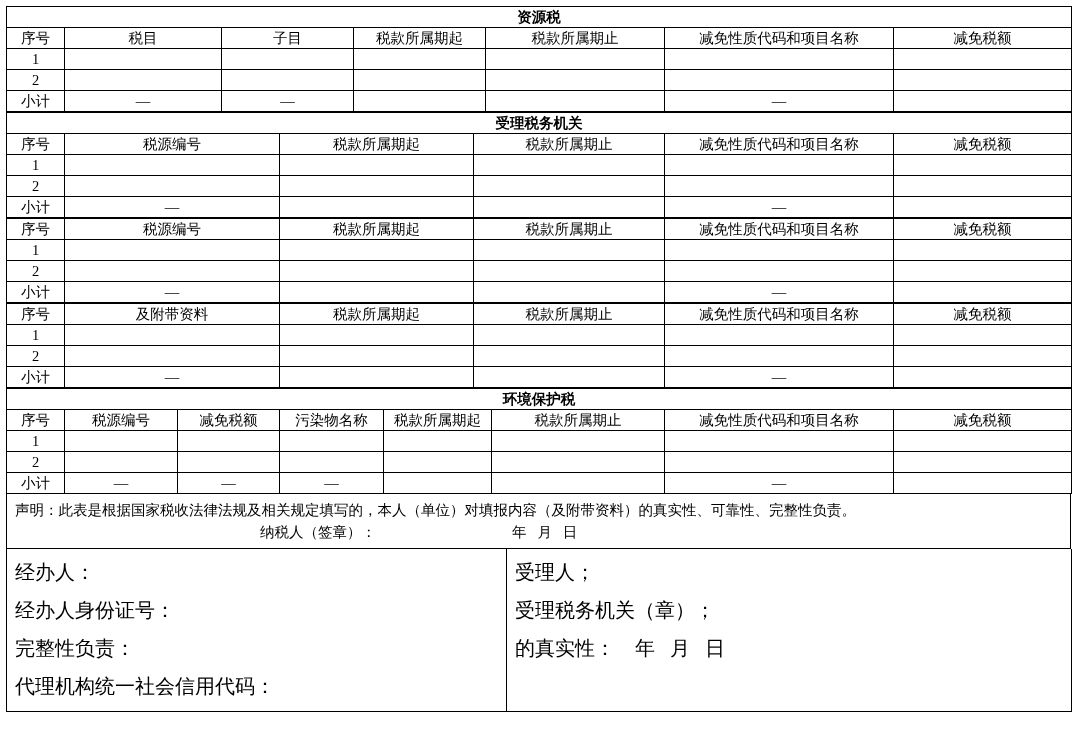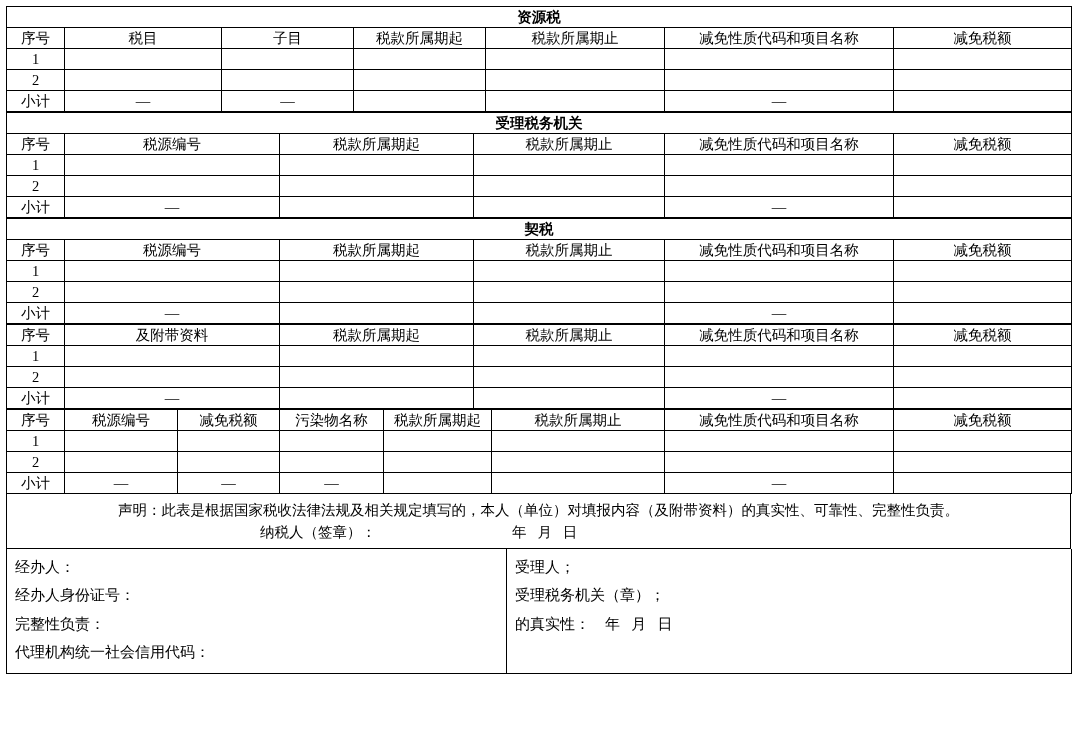--- a/index.html
+++ b/index.html
@@ -57,21 +57,21 @@
   .decl {
     border: 1px solid #000000;
     border-top: none;
     width: 1065px;
     box-sizing: border-box;
     font-size: 14.5px;
     padding: 5px 8px 4px 8px;
     line-height: 1.55;
   }
   .decl-line1 {
-    text-align: center;
+    text-align: left;
   }
   .decl-line2 {
     display: flex;
     justify-content: flex-start;
     padding-left: 245px;
     gap: 16px;
   }
   .decl-sign {
     white-space: pre;
   }
@@ -82,21 +82,21 @@
   
   table.footer-table {
     border-collapse: collapse;
     width: 1065px;
     table-layout: fixed;
     margin-top: 0;
   }
   table.footer-table td {
     border: 1px solid #000000;
     border-top: none;
-    font-size: 15px;
+    font-size: 20px;
     line-height: 1.9;
     vertical-align: top;
     padding: 4px 8px 6px 8px;
     text-align: left;
     height: 100px;
     box-sizing: border-box;
   }
   .foot-line {
     white-space: pre;
   }
@@ -210,23 +210,20 @@
   <table class="tax-table">
     <colgroup>
       <col style="width:58px">
         <col style="width:215px">
         <col style="width:194px">
         <col style="width:191px">
         <col style="width:229px">
         <col style="width:178px">
     </colgroup>
     <tbody>
-        <tr>
-      <td class="section-title" colspan="6">契税</td>
-    </tr>
     <tr>
       <td>序号</td>
       <td>税源编号</td>
       <td>税款所属期起</td>
       <td>税款所属期止</td>
       <td>减免性质代码和项目名称</td>
       <td>减免税额</td>
     </tr>
     <tr class="blank-row">
       <td>1</td>
@@ -305,20 +302,23 @@
       <col style="width:58px">
         <col style="width:113px">
         <col style="width:102px">
         <col style="width:104px">
         <col style="width:108px">
         <col style="width:173px">
         <col style="width:229px">
         <col style="width:178px">
     </colgroup>
     <tbody>
+        <tr>
+      <td class="section-title" colspan="8">环境保护税</td>
+    </tr>
     <tr>
       <td>序号</td>
       <td>税源编号</td>
       <td>减免税额</td>
       <td>污染物名称</td>
       <td>税款所属期起</td>
       <td>税款所属期止</td>
       <td>减免性质代码和项目名称</td>
       <td>减免税额</td>
     </tr>

